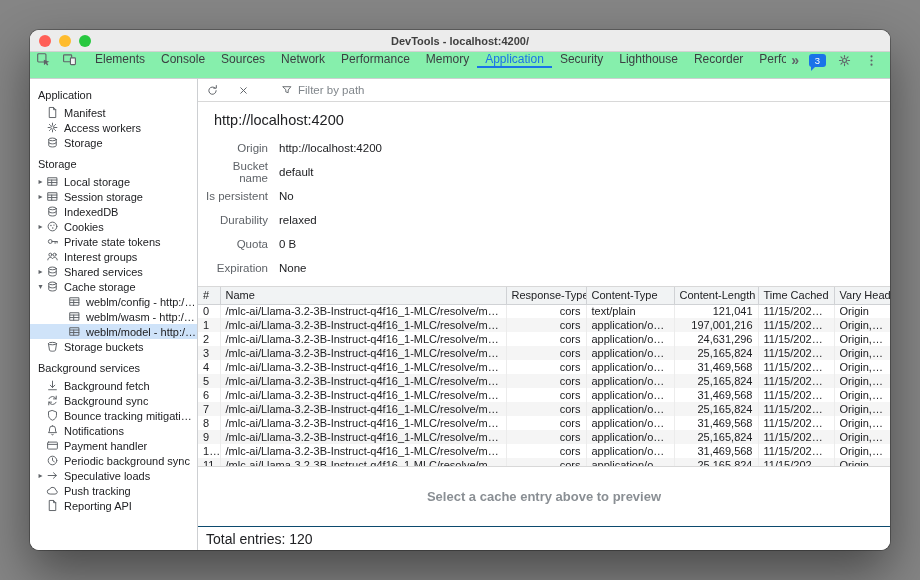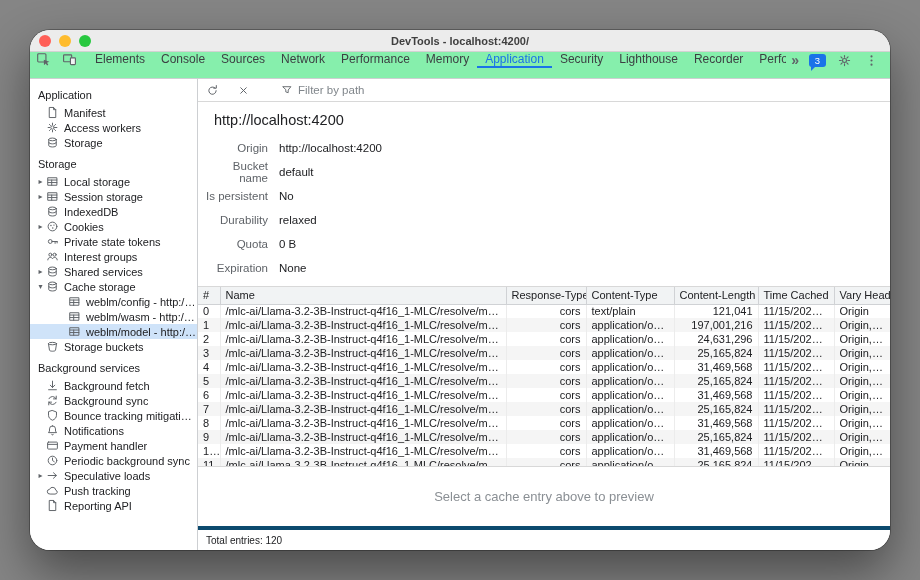--- a/index.html
+++ b/index.html
@@ -1,18 +1,18 @@
 <!DOCTYPE html>
 <html><head>
 <meta charset="utf-8">
 <style>
   *{box-sizing:border-box;margin:0;padding:0}
   html,body{width:920px;height:580px;overflow:hidden;background:#858585;
     font-family:"Liberation Sans",sans-serif}
-  .window{position:absolute;left:30px;top:30px;width:860px;height:520px;border-radius:20px;
+  .window{position:absolute;left:30px;top:30px;width:860px;height:520px;border-radius:9px;
     background:#fff;box-shadow:0 0 0 1px rgba(0,0,0,.28),0 22px 50px rgba(0,0,0,.45);
     display:flex;flex-direction:column;overflow:hidden}
   
   .titlebar{flex:0 0 22px;background:#ececec;border-bottom:1px solid #d2d2d2;position:relative;
     display:flex;align-items:center;justify-content:center}
   .traffic{position:absolute;left:9px;top:0;height:100%;display:flex;align-items:center;gap:8px}
   .tl{width:12px;height:12px;border-radius:50%;display:inline-block;cursor:pointer}
   .tl.red{background:#ff5f57}.tl.yellow{background:#febc2e}.tl.green{background:#28c840}
   .title{font-size:11px;color:#3f3f3f;font-weight:bold}
   
@@ -64,23 +64,23 @@
     border-right:1px solid #d0d2d5;border-bottom:1px solid #d0d2d5;white-space:nowrap;
     overflow:hidden;cursor:pointer}
   .grid th:last-child,.grid td:last-child{border-right:none}
   .grid td{height:14px;padding:0 5px;border-right:1px solid #ececec;white-space:nowrap;
     overflow:hidden;text-overflow:ellipsis}
   .grid tbody tr{cursor:pointer}
   .grid tbody tr:nth-child(even){background:#f5f5f5}
   .al-right{text-align:right}
   .al-left{text-align:left}
   .preview{flex:1;display:flex;align-items:center;justify-content:center;color:#8a8f94;
-    font-weight:normal;font-size:13px}
-  .main-footer{flex:0 0 24px;border-top:4px solid #0c4a6e;display:flex;align-items:center;
-    padding-left:8px;font-size:10px;color:#202124}
+    font-weight:bold;font-size:13px}
+  .main-footer{flex:0 0 24px;border-top:1px solid #0c4a6e;display:flex;align-items:center;
+    padding-left:8px;font-size:14px;color:#202124}
 </style>
 </head>
 <body>
 
 <div class="window">
 
   <div class="titlebar">
     <div class="traffic">
       <span class="tl red"></span>
       <span class="tl yellow"></span>

